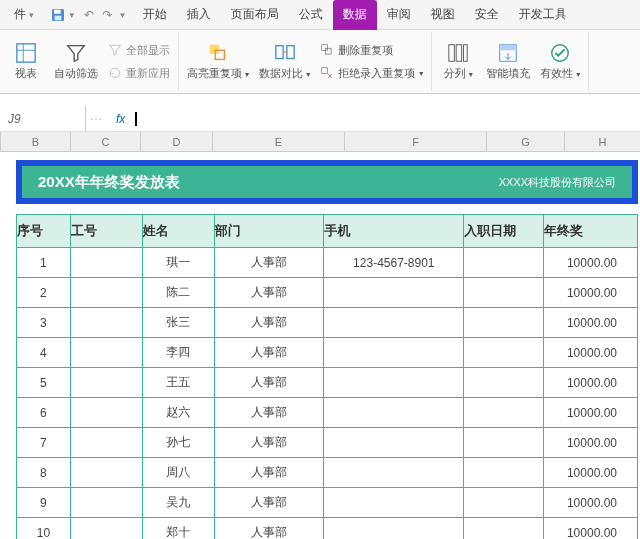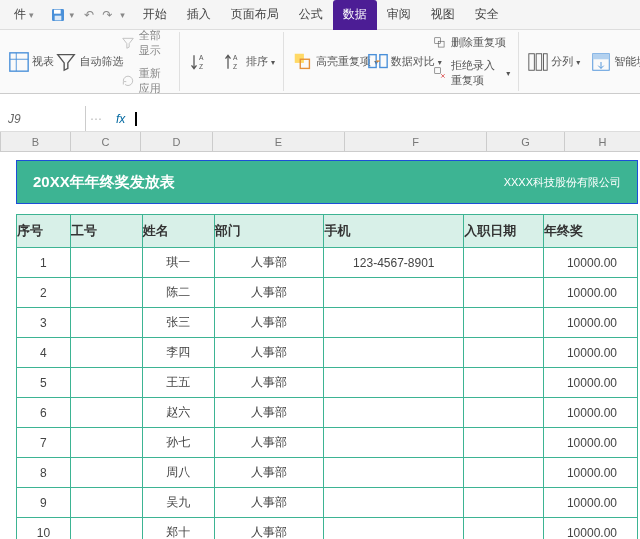--- a/index.html
+++ b/index.html
@@ -1,48 +1,48 @@
 <!DOCTYPE html>
 <html><head>
 <meta charset="utf-8">
 <style>
 *{margin:0;padding:0;box-sizing:border-box;font-family:"Microsoft YaHei",Arial,sans-serif}
 body{background:#fff;width:640px;height:539px;overflow:hidden;font-size:12px;color:#333}
 
 
 .menubar{display:flex;align-items:center;height:30px;background:#f5f5f5;border-bottom:1px solid #ddd;padding:0 4px;gap:0}
 .menubar .mitem{padding:0 10px;height:30px;display:flex;align-items:center;color:#444;cursor:pointer}
-.menubar .mitem.active{background:#4c1d95;color:#fff;border-radius:3px 3px 0 0}
+.menubar .mitem.active{background:#a21caf;color:#fff;border-radius:3px 3px 0 0}
 .menubar .save-ico{width:16px;height:16px;margin-left:6px;margin-right:4px}
 .menubar .drop{font-size:9px;color:#888;margin-left:3px}
 
 
 .ribbon{display:flex;height:64px;background:#fafafa;border-bottom:1px solid #ccc;padding:2px 0}
 .rgroup{display:flex;flex-direction:column;align-items:center;justify-content:space-between;padding:2px 8px 2px 8px;border-right:1px solid #e0e0e0;height:100%}
 .rgroup.big{flex-direction:row;align-items:center;gap:10px}
-.rbig{display:flex;flex-direction:row;align-items:center;gap:2px;color:#555;cursor:pointer;min-width:36px}
+.rbig{display:flex;flex-direction:column;align-items:center;gap:2px;color:#555;cursor:pointer;min-width:36px}
 .rbig .ico{width:22px;height:22px;display:flex;align-items:center;justify-content:center}
 .rbig .lbl{font-size:11px;white-space:nowrap}
 .rsmall{display:flex;align-items:center;gap:4px;color:#888;font-size:11px;cursor:pointer;padding:2px 0}
 .rstack{display:flex;flex-direction:column;justify-content:center;gap:4px;height:100%}
 
 
 .cellref{display:flex;align-items:center;height:26px;border-bottom:1px solid #ddd;background:#fff;margin-top:12px}
 .cellref .name{width:86px;padding:0 8px;border-right:1px solid #ccc;height:100%;display:flex;align-items:center;color:#666;font-style:italic}
 .cellref .fx{padding:0 10px;color:#0369a1;font-style:italic;border-right:2px solid #000000}
 .cellref .fxinput{flex:1}
 
 
 .colhdr{display:flex;height:20px;border-bottom:1px solid #ccc;background:#efefef}
 .colhdr .cc{border-right:1px solid #ccc;text-align:center;color:#777;font-size:11px;line-height:20px}
 .w-idx{width:16px}
 
 
 .sheet{background:#fff;padding:8px 0 0 16px}
-.titlebar{background:#3db493;color:#fff;display:flex;align-items:center;justify-content:space-between;height:44px;padding:0 16px;width:622px;border:1px solid #1d4ed8}
+.titlebar{background:#3db493;color:#fff;display:flex;align-items:center;justify-content:space-between;height:44px;padding:0 16px;width:622px;border:6px solid #1d4ed8}
 .titlebar .ttl{font-size:15px;font-weight:bold}
 .titlebar .comp{font-size:11px}
 .tbl{border-collapse:collapse;width:622px;margin-top:10px}
 .tbl th{background:#d8f0e8;border:1px solid #3db493;padding:7px 0;font-size:13px;font-weight:bold;color:#333;text-align:left}
 .tbl td{border:1px solid #3db493;padding:6px 4px;font-size:12px;text-align:center;color:#444;height:26px}
 .tbl td.right{text-align:right;padding-right:20px}
 .tbl th:nth-child(1),.tbl td:nth-child(1){width:54px}
 .tbl th:nth-child(2),.tbl td:nth-child(2){width:72px}
 .tbl th:nth-child(3),.tbl td:nth-child(3){width:72px}
 .tbl th:nth-child(4),.tbl td:nth-child(4){width:110px}
@@ -73,20 +73,21 @@
   <span style="color:#888;margin:0 8px 0 4px;font-size:9px">▾</span>
   <div id="menu-items" style="display:flex">
       <span class="mitem">开始</span>
       <span class="mitem">插入</span>
       <span class="mitem">页面布局</span>
       <span class="mitem">公式</span>
       <span class="mitem active">数据</span>
       <span class="mitem">审阅</span>
       <span class="mitem">视图</span>
       <span class="mitem">安全</span>
+      <span class="mitem">开发工具</span>
     </div>
 </div>
 
 <div class="ribbon">
   <div class="rgroup big">
     <div class="rbig">
       <span class="ico">
           <svg width="22" height="22" viewBox="0 0 24 24">
             <rect x="2" y="2" width="20" height="20" fill="none" stroke="#4a90d9" stroke-width="1.5"></rect>
             <line x1="2" y1="9" x2="22" y2="9" stroke="#4a90d9"></line>
@@ -114,41 +115,20 @@
         </div>
       <div class="rsmall">
           <span>
             <svg width="14" height="14" viewBox="0 0 24 24">
               <path d="M4 12a8 8 0 1 1 3 6" fill="none" stroke="#bbb" stroke-width="1.5"></path>
               <path d="M4 18v-5h5" fill="none" stroke="#bbb" stroke-width="1.5"></path>
             </svg>
           </span>
           <span>重新应用</span>
         </div>
-    </div>
-  </div>
-  <div class="rgroup big">
-    <div class="rbig" style="min-width:24px">
-      <span class="ico">
-          <svg width="20" height="20" viewBox="0 0 24 24">
-            <path d="M6 4v16M3 16l3 4 3-4" fill="none" stroke="#555" stroke-width="1.5"></path>
-            <text x="12" y="10" font-size="8" fill="#555">A</text>
-            <text x="12" y="20" font-size="8" fill="#555">Z</text>
-          </svg>
-        </span>
-    </div>
-    <div class="rbig">
-      <span class="ico">
-          <svg width="20" height="20" viewBox="0 0 24 24">
-            <path d="M6 20V4M3 8l3-4 3 4" fill="none" stroke="#555" stroke-width="1.5"></path>
-            <text x="12" y="10" font-size="8" fill="#555">A</text>
-            <text x="12" y="20" font-size="8" fill="#555">Z</text>
-          </svg>
-        </span>
-      <span class="lbl"><span>排序</span> <span style="font-size:8px">▾</span></span>
     </div>
   </div>
   <div class="rgroup big">
     <div class="rbig">
       <span class="ico">
           <svg width="22" height="22" viewBox="0 0 24 24">
             <rect x="3" y="3" width="10" height="10" fill="#ffd966"></rect>
             <rect x="9" y="9" width="10" height="10" fill="none" stroke="#e69138" stroke-width="1.5"></rect>
           </svg>
         </span>

